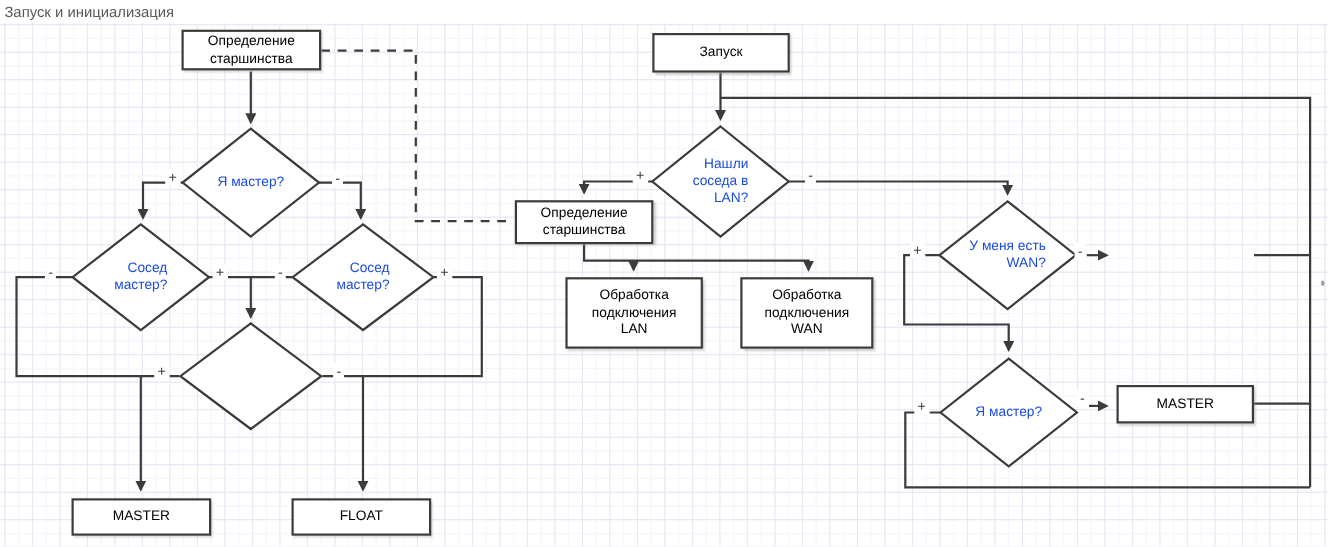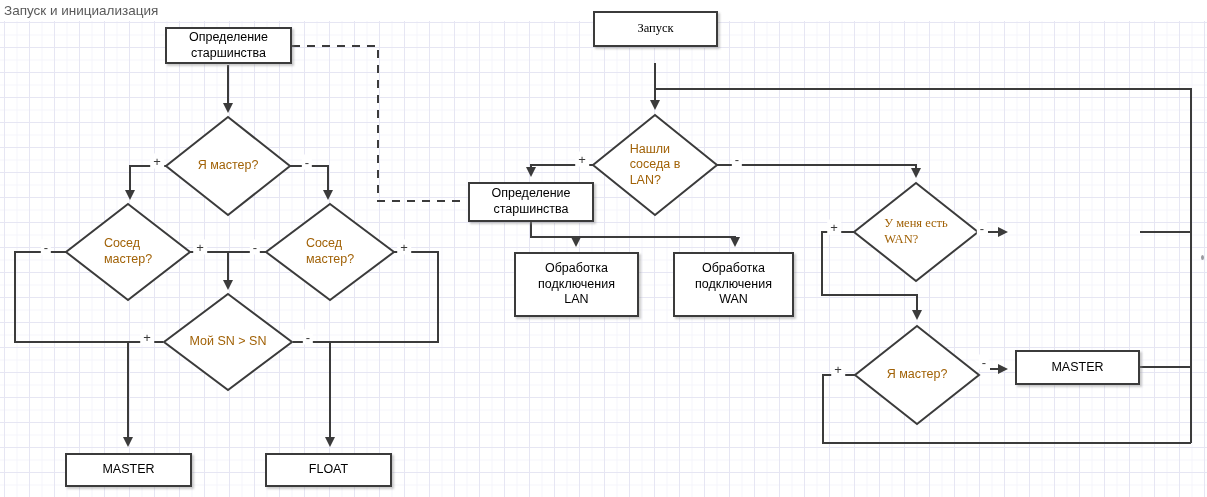--- a/index.html
+++ b/index.html
@@ -16,21 +16,21 @@
   .title{position:absolute;left:4px;top:3px;font-size:13.5px;font-weight:normal;color:#595959;z-index:5;}
   svg.wires{position:absolute;left:0;top:0;z-index:2;}
   .edge{fill:none;stroke:#3b3b3b;stroke-width:2;}
   .edge.dashed{stroke-dasharray:8 7;}
   .dshape{fill:#ffffff;stroke:#3b3b3b;stroke-width:2;}
   .node{position:absolute;z-index:3;background:#ffffff;border:2px solid #3b3b3b;
     box-shadow:2px 2px 2px rgba(140,140,140,0.45);
     display:flex;align-items:center;justify-content:center;text-align:center;
     font-size:12.5px;line-height:1.25;color:#000;white-space:pre-line;}
   .dlabel{position:absolute;z-index:4;display:flex;align-items:center;justify-content:center;
-    text-align:left;font-size:12.5px;line-height:1.25;color:#a16207;white-space:pre-line;pointer-events:none;}
+    text-align:right;font-size:12.5px;line-height:1.25;color:#1d4ed8;white-space:pre-line;pointer-events:none;}
   .elabel{position:absolute;z-index:4;transform:translate(-50%,-50%);font-size:13px;line-height:1;
     color:#3b3b3b;background:#ffffff;padding:1px 3px;}
 </style>
 </head>
 <body>
 
 <div class="stage">
   <div class="grid"></div>
   <div class="title">Запуск и инициализация</div>
 
@@ -77,46 +77,45 @@
     <ellipse cx="1202.5" cy="257.5" rx="1.5" ry="2.5" fill="#9a9aa0"></ellipse>
   </svg>
 
   <div class="node" style="left:165px;top:27px;width:123px;height:33px;">
     <span>Определение
 старшинства</span></div>
   <div class="node" style="left:65px;top:453px;width:123px;height:30px;">
     <span>MASTER</span></div>
   <div class="node" style="left:265px;top:453px;width:123px;height:30px;">
     <span>FLOAT</span></div>
-  <div class="node" style="left:593px;top:11px;width:121px;height:32px;font-family:Liberation Serif, serif;">
+  <div class="node" style="left:593px;top:30px;width:121px;height:32px;">
     <span>Запуск</span></div>
   <div class="node" style="left:468px;top:182px;width:122px;height:36px;">
     <span>Определение
 старшинства</span></div>
   <div class="node" style="left:514px;top:252px;width:121px;height:61px;">
     <span>Обработка
 подключения
 LAN</span></div>
   <div class="node" style="left:673px;top:252px;width:117px;height:61px;">
     <span>Обработка
 подключения
 WAN</span></div>
   <div class="node" style="left:1015px;top:350px;width:121px;height:31px;">
     <span>MASTER</span></div>
 
   <div class="dlabel" style="left:166px;top:117px;width:124px;height:98px;">Я мастер?</div>
   <div class="dlabel" style="left:66px;top:204px;width:124px;height:96px;">Сосед
 мастер?</div>
   <div class="dlabel" style="left:266px;top:204px;width:128px;height:96px;">Сосед
 мастер?</div>
-  <div class="dlabel" style="left:164px;top:294px;width:128px;height:96px;">Мой SN &gt; SN</div>
   <div class="dlabel" style="left:593px;top:115px;width:124px;height:100px;">Нашли
 соседа в
 LAN?</div>
-  <div class="dlabel" style="left:854px;top:183px;width:124px;height:98px;font-family:Liberation Serif, serif;">У меня есть
+  <div class="dlabel" style="left:854px;top:183px;width:124px;height:98px;">У меня есть
 WAN?</div>
   <div class="dlabel" style="left:855px;top:326px;width:124px;height:98px;">Я мастер?</div>
 
   <span class="elabel" style="left:157px;top:161px;">+</span>
   <span class="elabel" style="left:307px;top:162px;">-</span>
   <span class="elabel" style="left:46px;top:247px;">-</span>
   <span class="elabel" style="left:200px;top:247px;">+</span>
   <span class="elabel" style="left:255px;top:247px;">-</span>
   <span class="elabel" style="left:404px;top:247px;">+</span>
   <span class="elabel" style="left:147px;top:337px;">+</span>

